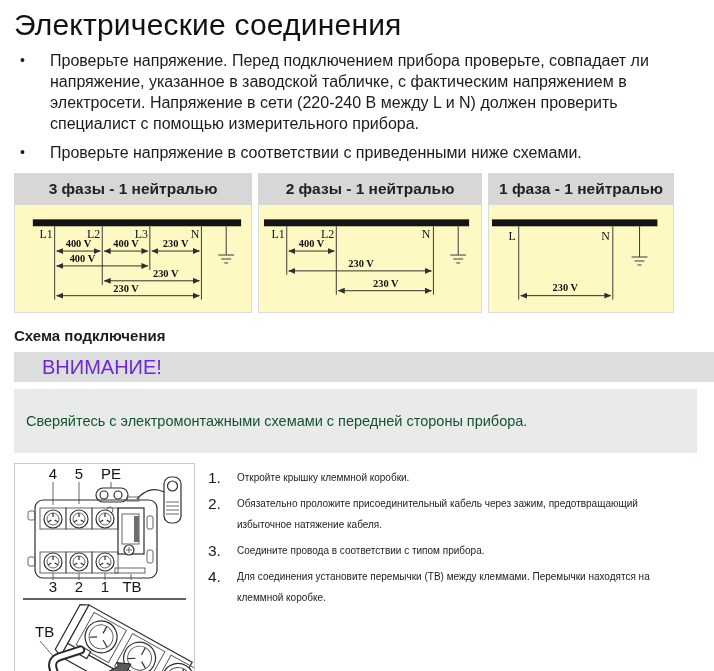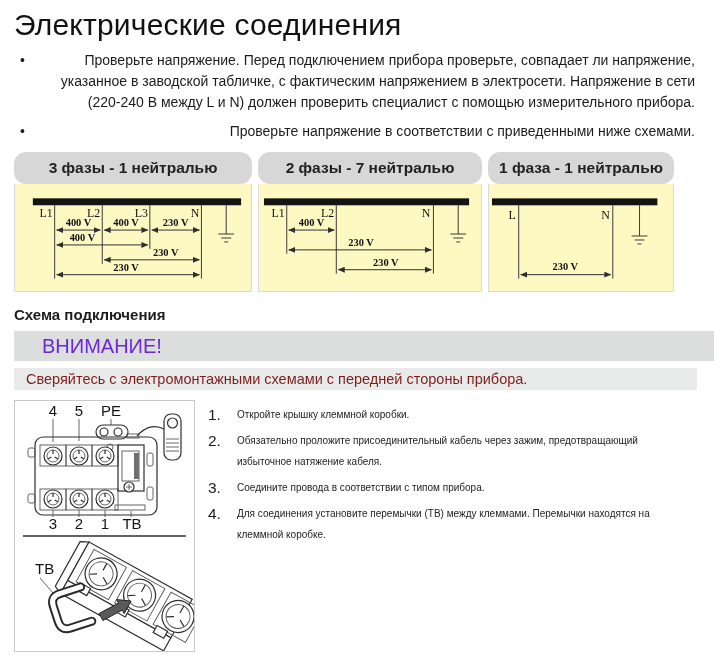--- a/index.html
+++ b/index.html
@@ -6,33 +6,33 @@
   body{width:714px;height:671px;background:#fff;color:#1c1c1c;
        font-family:"Liberation Sans",sans-serif;overflow:hidden;position:relative;}
   .page{padding:6px 14px 0 14px;}
 
   .title{font-size:30px;font-weight:400;color:#111;margin:2px 0 8px 0;letter-spacing:.2px;}
   .subtitle{font-size:15px;font-weight:bold;margin:0 0 8px 0;}
 
   .bullets{margin:0 0 10px 0;}
   .bullet-row{display:flex;margin:0 0 8px 0;}
   .bullet-dot{width:30px;flex:none;font-size:14px;line-height:21px;padding-left:6px;}
-  .bullet-text{width:645px;font-size:14px;line-height:21px;text-align:right;}
+  .bullet-text{width:645px;font-size:16px;line-height:21px;}
 
   .panels{display:flex;gap:6px;margin:4px 0 14px 0;}
   .panel{display:flex;flex-direction:column;}
   .panel-h{height:32px;background:#d7d7d7;display:flex;align-items:center;justify-content:center;
-           font-size:15.5px;font-weight:bold;color:#222;border-radius:12px;}
+           font-size:15.5px;font-weight:bold;color:#222;}
   .panel-b{background:#fef9c3;border:1px solid #dadada;border-top:none;height:107px;}
   .p1{width:238px;} .p2{width:224px;} .p3{width:186px;}
 
   .section-h{font-size:15px;font-weight:bold;margin:14px 0 8px 0;}
   .attention-box{width:659px;background:#dcdddd;padding:3px 28px;height:24px;
                  font-size:20px;color:#6d28d9;display:flex;align-items:flex-end;margin-bottom:7px;}
-  .note-box{width:659px;background:#e9eaea;padding:3px 12px;font-size:14.5px;color:#7f1d1d;
+  .note-box{width:659px;background:#e9eaea;padding:24px 12px;font-size:14.5px;color:#14532d;
             margin-bottom:10px;}
 
   .bottom{display:flex;gap:13px;}
   .figure-box{width:179px;height:250px;border:1px solid #c9c9c9;flex:none;background:#fff;}
   .steps{margin:4px 0 0 0;}
   .step{display:flex;margin:0 0 5px 0;}
   .step-num{width:29px;flex:none;font-size:15.5px;line-height:21px;}
   .step-text{width:440px;font-size:10px;line-height:21px;}
 
   
@@ -93,21 +93,21 @@
           <text class="vl" x="112" y="42" text-anchor="middle">400 V</text>
           <text class="vl" x="162" y="42" text-anchor="middle">230 V</text>
           <text class="vl" x="68" y="57" text-anchor="middle">400 V</text>
           <text class="vl" x="152" y="72" text-anchor="middle">230 V</text>
           <text class="vl" x="112" y="87" text-anchor="middle">230 V</text>
         </svg>
       </div>
     </div>
 
     <div class="panel p2">
-      <div class="panel-h">2 фазы - 7 нейтралью</div>
+      <div class="panel-h">2 фазы - 1 нейтралью</div>
       <div class="panel-b">
         <svg viewBox="0 0 224 107" width="222" height="107">
           <rect class="busbar" x="5" y="14" width="207" height="7"></rect>
           <path class="wire" d="M28,21 V70 M78,21 V90 M176,21 V90 M201,21 V50"></path>
           <path class="wire" d="M193,50 H209 M196,54 H206 M199,58 H203"></path>
           <text class="ll" x="26" y="33" text-anchor="end">L1</text>
           <text class="ll" x="76" y="33" text-anchor="end">L2</text>
           <text class="ll" x="173" y="33" text-anchor="end">N</text>
           <line class="meas" x1="30" y1="46" x2="76" y2="46" marker-start="url(#ah)" marker-end="url(#ah)"></line>
           <line class="meas" x1="30" y1="66" x2="174" y2="66" marker-start="url(#ah)" marker-end="url(#ah)"></line>

